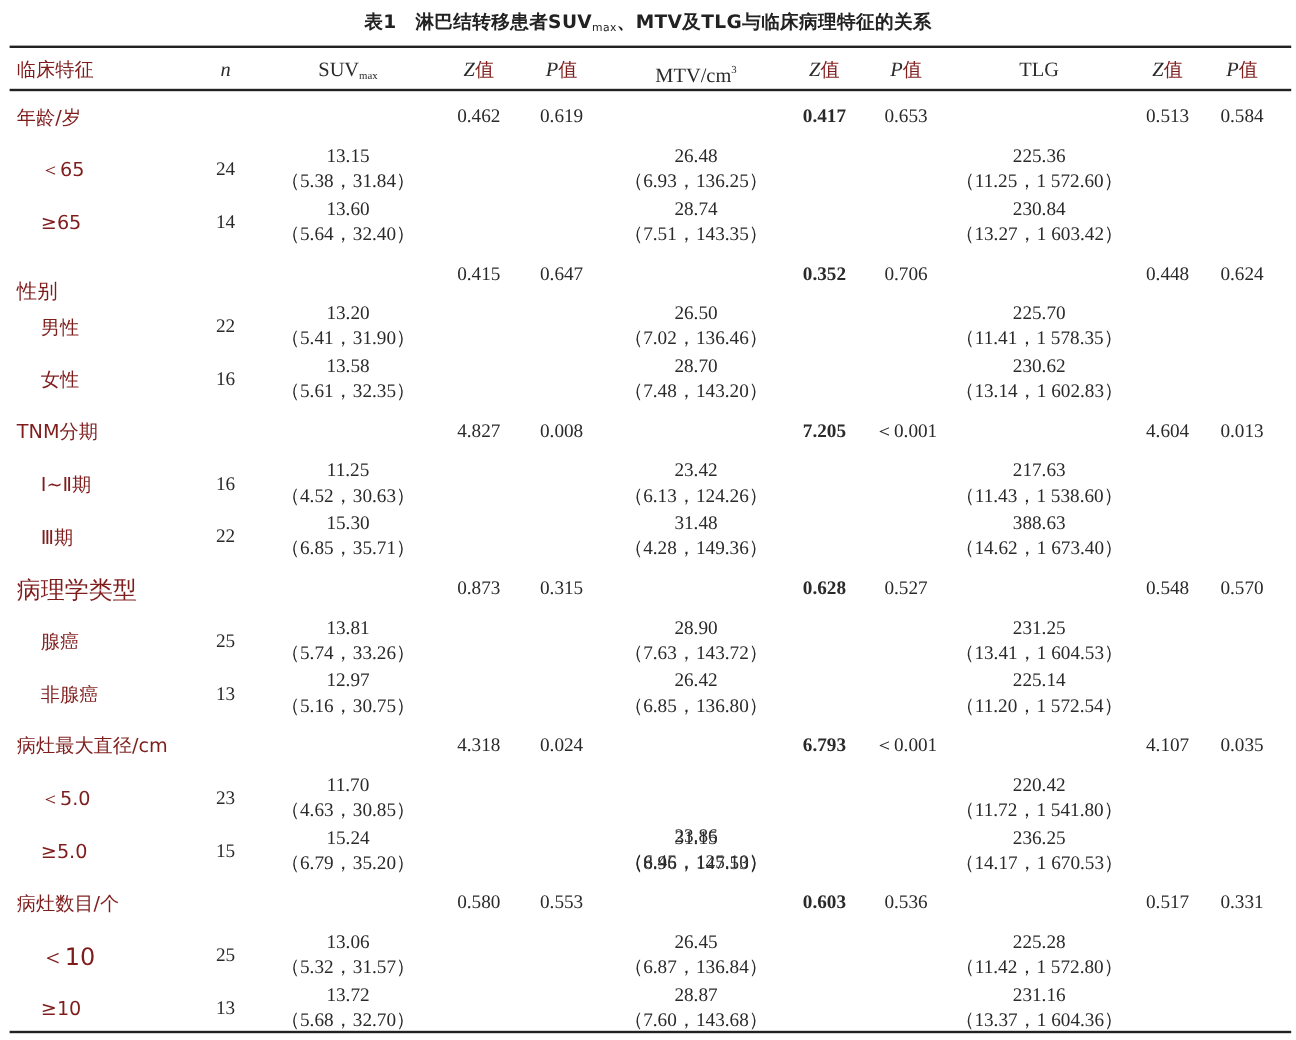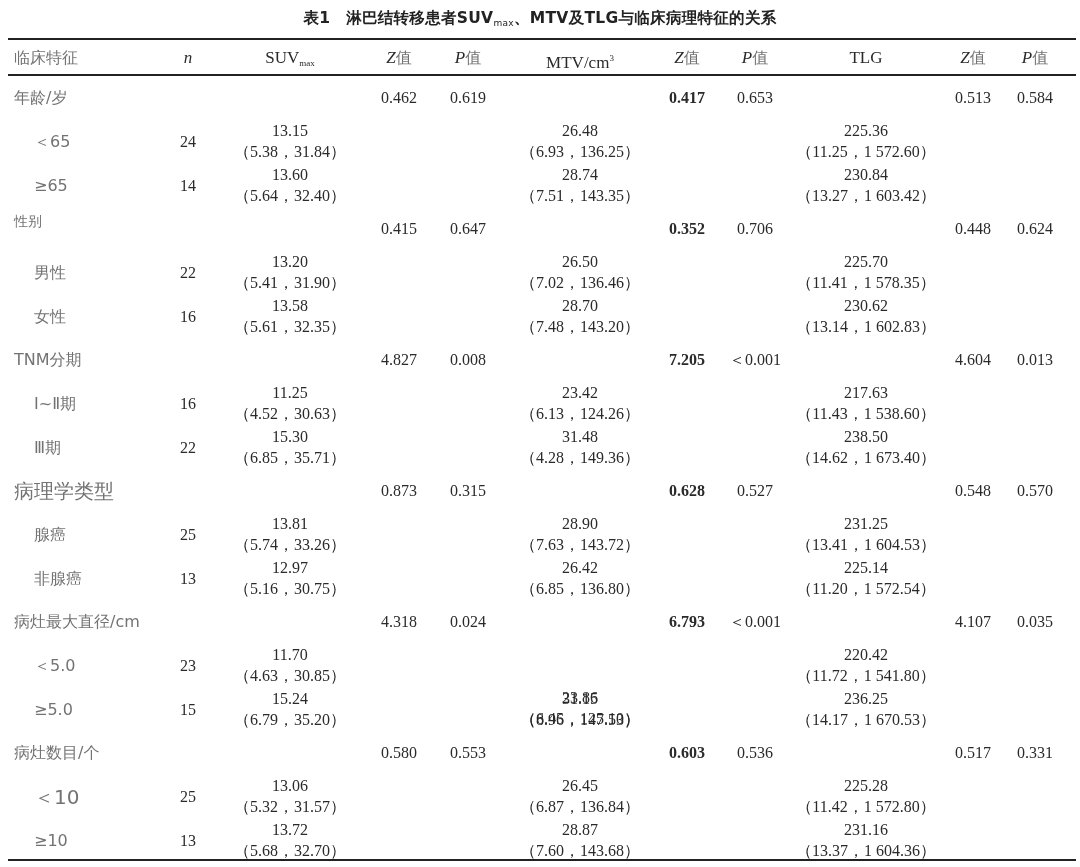--- a/index.html
+++ b/index.html
@@ -19,21 +19,21 @@
   .caption sub { font-size: 9px; font-weight: normal; vertical-align: -3px; }
   .rule { position: absolute; left: 8px; width: 1068px; background: #222; }
   .rule.top { top: 38px; height: 2px; }
   .rule.mid { top: 74px; height: 2px; }
   .rule.bot { top: 859px; height: 2px; }
 
   .hdr { position: absolute; top: 44px; height: 28px; line-height: 28px; font-size: 17px; }
   .hdr i { font-style: italic; }
   .hdr sub { font-size: 9px; vertical-align: -3px; }
   .hdr sup { font-size: 9px; vertical-align: 7px; }
-  .zh { font-family: "DejaVu Sans", sans-serif; font-size: 16px; color: #737373; }
+  .zh { font-family: "DejaVu Sans", sans-serif; font-size: 16px; color: #7f1d1d; }
 
   .cell { position: absolute; font-size: 16px; white-space: nowrap; line-height: 20px; }
   .c-label { left: 14px; }
   .c-label.sub { left: 34px; }
   .c-n { left: 178px; width: 20px; text-align: center; }
   .c-suv { left: 210px; width: 160px; text-align: center; }
   .c-z1 { left: 376px; width: 46px; text-align: center; }
   .c-p1 { left: 440px; width: 56px; text-align: center; }
   .c-mtv { left: 500px; width: 160px; text-align: center; }
   .c-z2 { left: 664px; width: 46px; text-align: center; font-weight: bold; }
@@ -96,21 +96,21 @@
       <span>（5.64，32.40）</span>
     </div>
     <div class="cell two c-mtv" style="top: 164px;">
       <span>28.74</span>
       <span>（7.51，143.35）</span>
     </div>
     <div class="cell two c-tlg" style="top: 164px;">
       <span>230.84</span>
       <span>（13.27，1 603.42）</span>
     </div>
-    <div class="cell c-label zh" style="top: 211px; font-size: 14px;">性别</div>
+    <div class="cell c-label zh" style="top: 233px; font-size: 17px;">性别</div>
     <div class="cell c-z1" style="top: 219px;">0.415</div>
     <div class="cell c-p1" style="top: 219px;">0.647</div>
     <div class="cell c-z2" style="top: 219px;">0.352</div>
     <div class="cell c-p2" style="top: 219px;">0.706</div>
     <div class="cell c-z3" style="top: 219px;">0.448</div>
     <div class="cell c-p3" style="top: 219px;">0.624</div>
     <div class="cell c-label sub zh" style="top: 263px; font-size: 16px;">男性</div>
     <div class="cell c-n" style="top: 263px;">22</div>
     <div class="cell two c-suv" style="top: 251px;">
       <span>13.20</span>
@@ -163,21 +163,21 @@
     <div class="cell c-n" style="top: 438px;">22</div>
     <div class="cell two c-suv" style="top: 426px;">
       <span>15.30</span>
       <span>（6.85，35.71）</span>
     </div>
     <div class="cell two c-mtv" style="top: 426px;">
       <span>31.48</span>
       <span>（4.28，149.36）</span>
     </div>
     <div class="cell two c-tlg" style="top: 426px;">
-      <span>238.50</span>
+      <span>388.63</span>
       <span>（14.62，1 673.40）</span>
     </div>
     <div class="cell c-label zh" style="top: 481px; font-size: 20px;">病理学类型</div>
     <div class="cell c-z1" style="top: 481px;">0.873</div>
     <div class="cell c-p1" style="top: 481px;">0.315</div>
     <div class="cell c-z2" style="top: 481px;">0.628</div>
     <div class="cell c-p2" style="top: 481px;">0.527</div>
     <div class="cell c-z3" style="top: 481px;">0.548</div>
     <div class="cell c-p3" style="top: 481px;">0.570</div>
     <div class="cell c-label sub zh" style="top: 525px; font-size: 16px;">腺癌</div>

